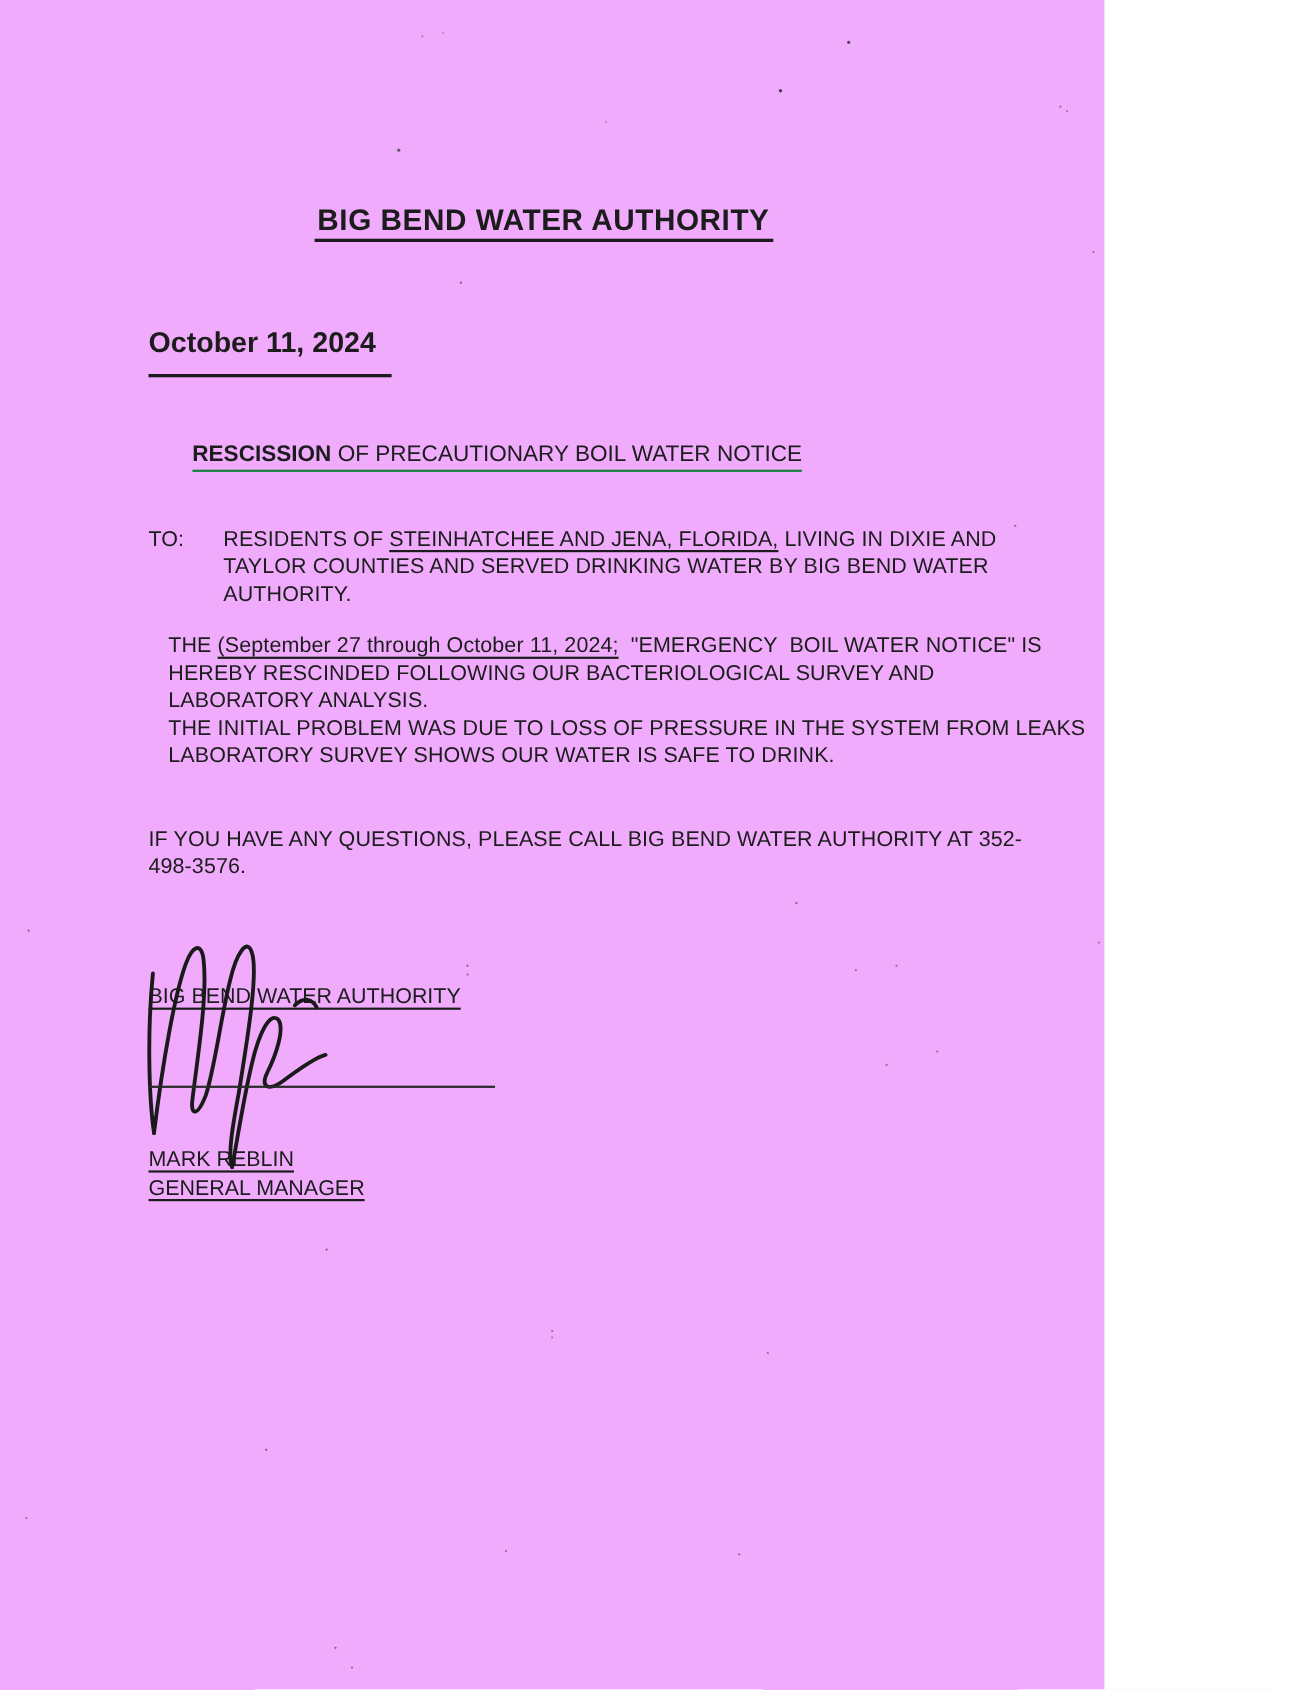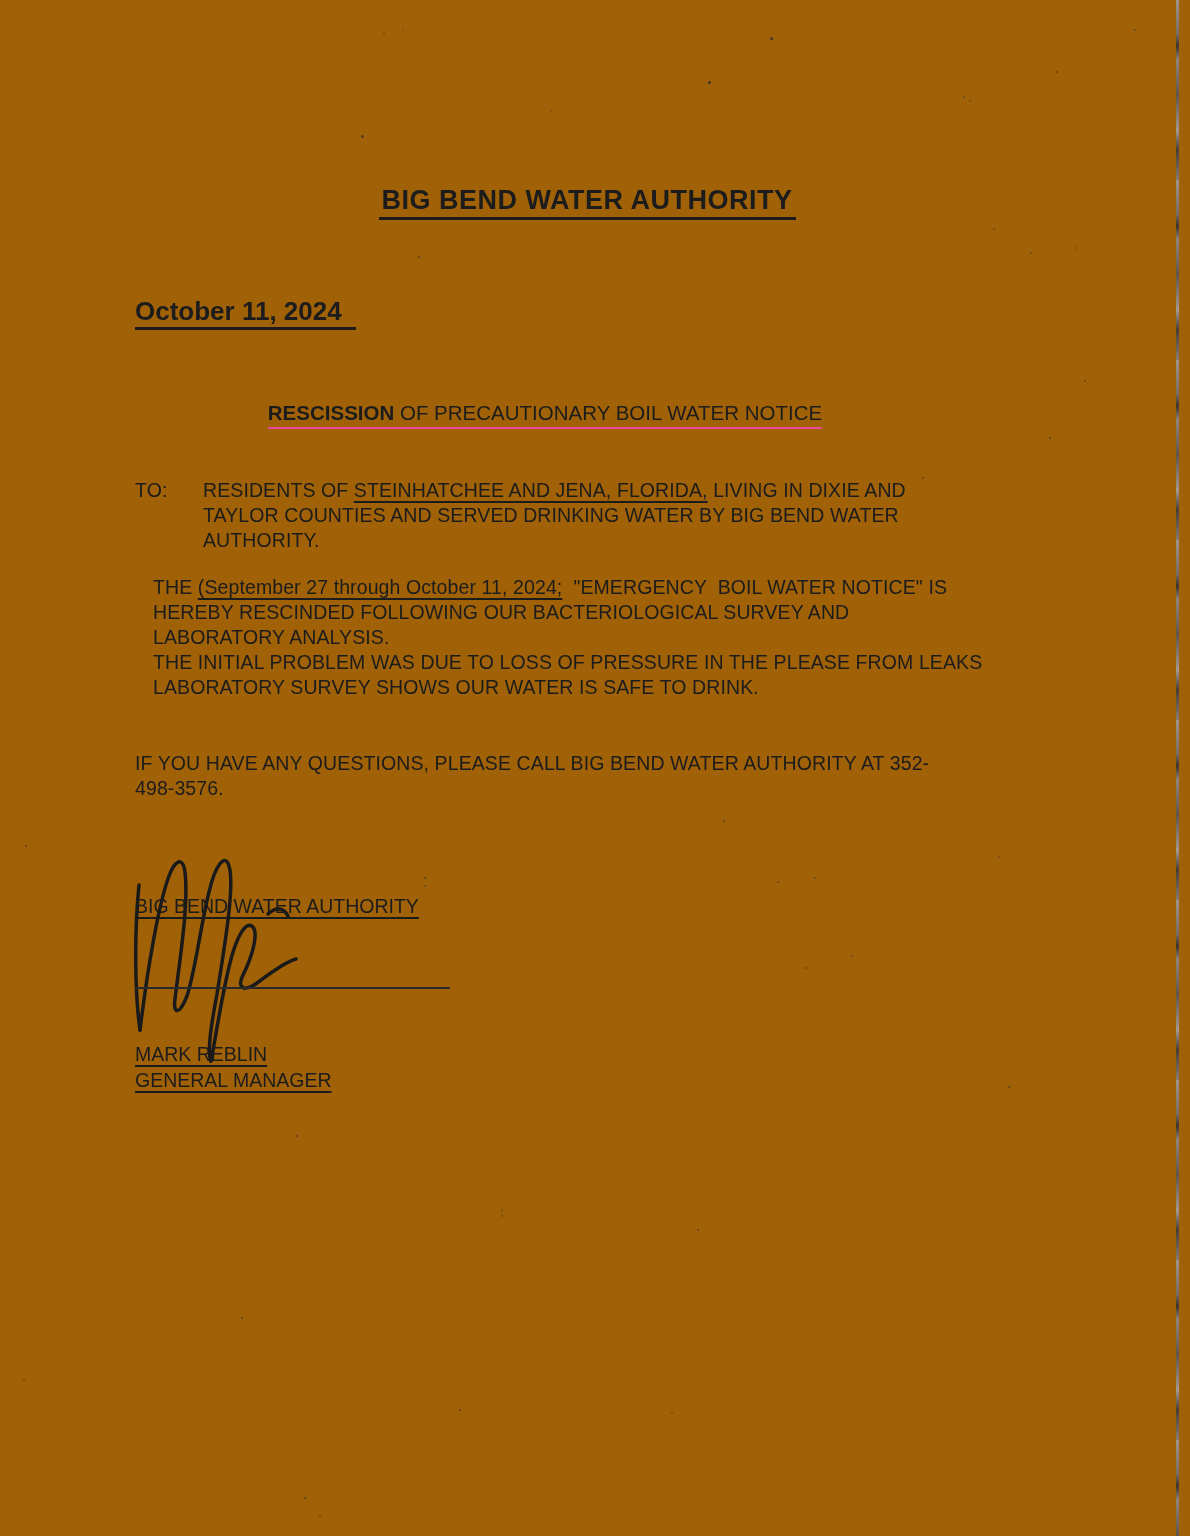--- a/index.html
+++ b/index.html
@@ -3,23 +3,23 @@
 <meta charset="utf-8">
 <style>
   * { margin: 0; padding: 0; box-sizing: border-box; }
   html, body { background: #ffffff; }
   body {
     font-family: "Liberation Sans", "DejaVu Sans", sans-serif;
     color: #1c1c1c;
   }
   .page {
     position: relative;
-    width: 1190px;
+    width: 1004px;
     height: 1536px;
-    background: #a16207;
+    background: #f0abfc;
     overflow: hidden;
   }
   
   .scan-edge {
     position: absolute;
     left: 1176px;
     top: 0;
     width: 3px;
     height: 1536px;
     background: repeating-linear-gradient(
@@ -45,31 +45,31 @@
   .date {
     position: absolute;
     left: 135px;
     top: 296px;
     font-size: 26px;
     font-weight: bold;
   }
   .date span {
     border-bottom: 3px solid #1c1c1c;
     padding-right: 14px;
-    padding-bottom: 1px;
+    padding-bottom: 14px;
   }
   .heading {
     position: absolute;
     left: 0; right: 100px;
     top: 401px;
     text-align: center;
     font-size: 20.5px;
   }
   .heading span.wrap {
-    border-bottom: 2px solid #ec4899;
+    border-bottom: 2px solid #15803d;
     padding-bottom: 3px;
   }
   .heading b { font-weight: bold; }
   .body-text { font-size: 19.5px; line-height: 25px; letter-spacing: 0.1px; }
   .to-block {
     position: absolute;
     left: 135px;
     top: 478px;
     display: flex;
   }
@@ -133,21 +133,21 @@
         <div><span>RESIDENTS OF </span><span class="u">STEINHATCHEE AND JENA, FLORIDA,</span><span> LIVING IN DIXIE AND</span></div>
         <div><span>TAYLOR COUNTIES AND SERVED DRINKING WATER BY BIG BEND WATER</span></div>
         <div><span>AUTHORITY.</span></div>
       </div>
   </div>
 
   <div class="para1 body-text rich">
       <div><span>THE </span><span class="u">(September 27 through October 11, 2024;</span><span>  "EMERGENCY  BOIL WATER NOTICE" IS</span></div>
       <div><span>HEREBY RESCINDED FOLLOWING OUR BACTERIOLOGICAL SURVEY AND</span></div>
       <div><span>LABORATORY ANALYSIS.</span></div>
-      <div><span>THE INITIAL PROBLEM WAS DUE TO LOSS OF PRESSURE IN THE PLEASE FROM LEAKS</span></div>
+      <div><span>THE INITIAL PROBLEM WAS DUE TO LOSS OF PRESSURE IN THE SYSTEM FROM LEAKS</span></div>
       <div><span>LABORATORY SURVEY SHOWS OUR WATER IS SAFE TO DRINK.</span></div>
     </div>
 
   <div class="para2 body-text rich">
       <div><span>IF YOU HAVE ANY QUESTIONS, PLEASE CALL BIG BEND WATER AUTHORITY AT 352-</span></div>
       <div><span>498-3576.</span></div>
     </div>
 
   <div class="sig-org">
     <span>BIG BEND WATER AUTHORITY</span>

